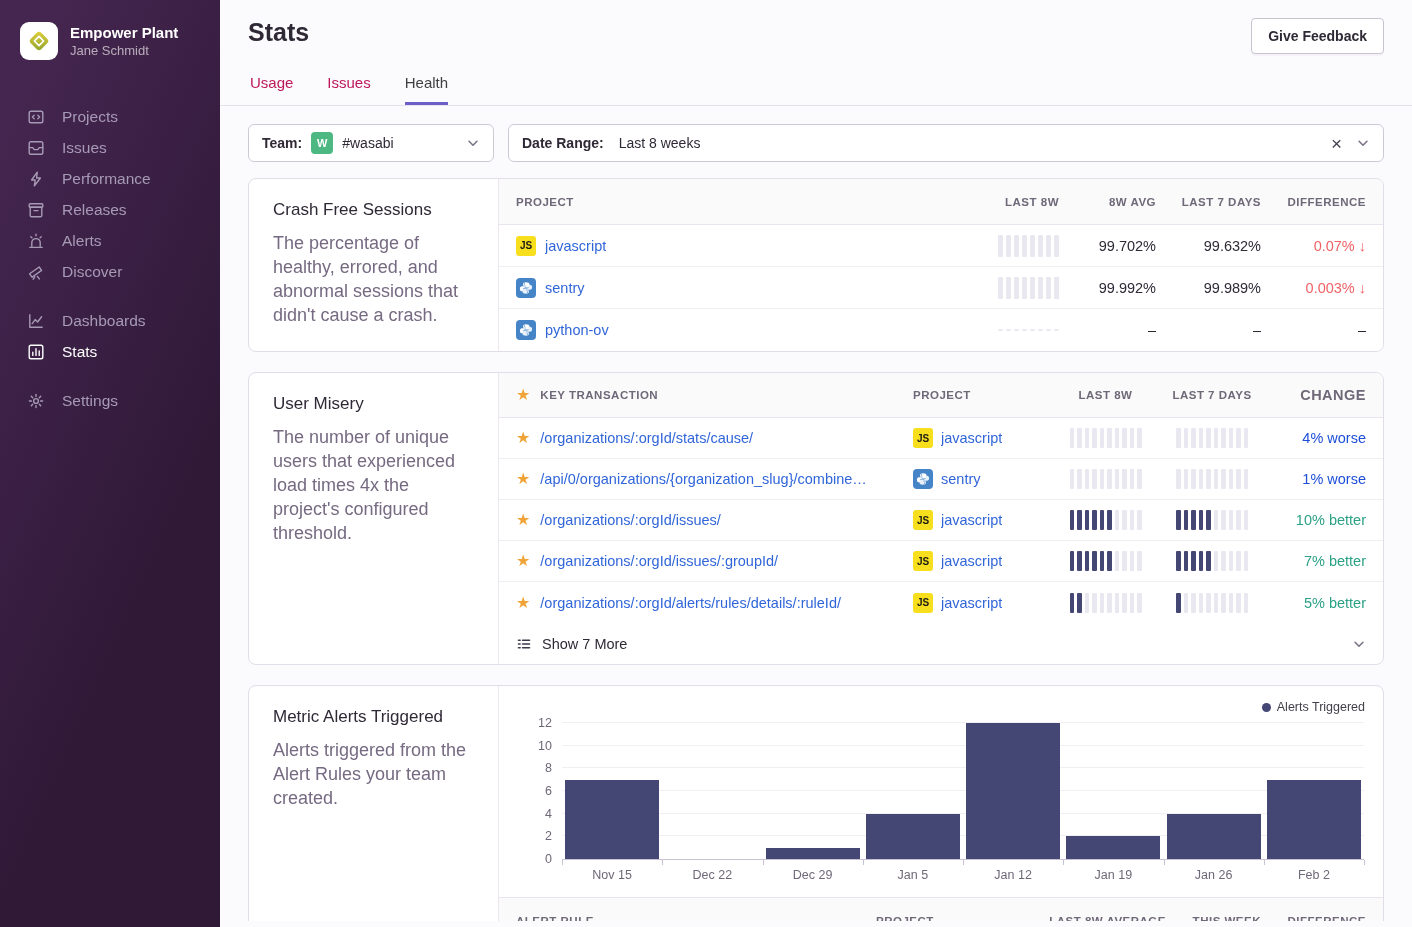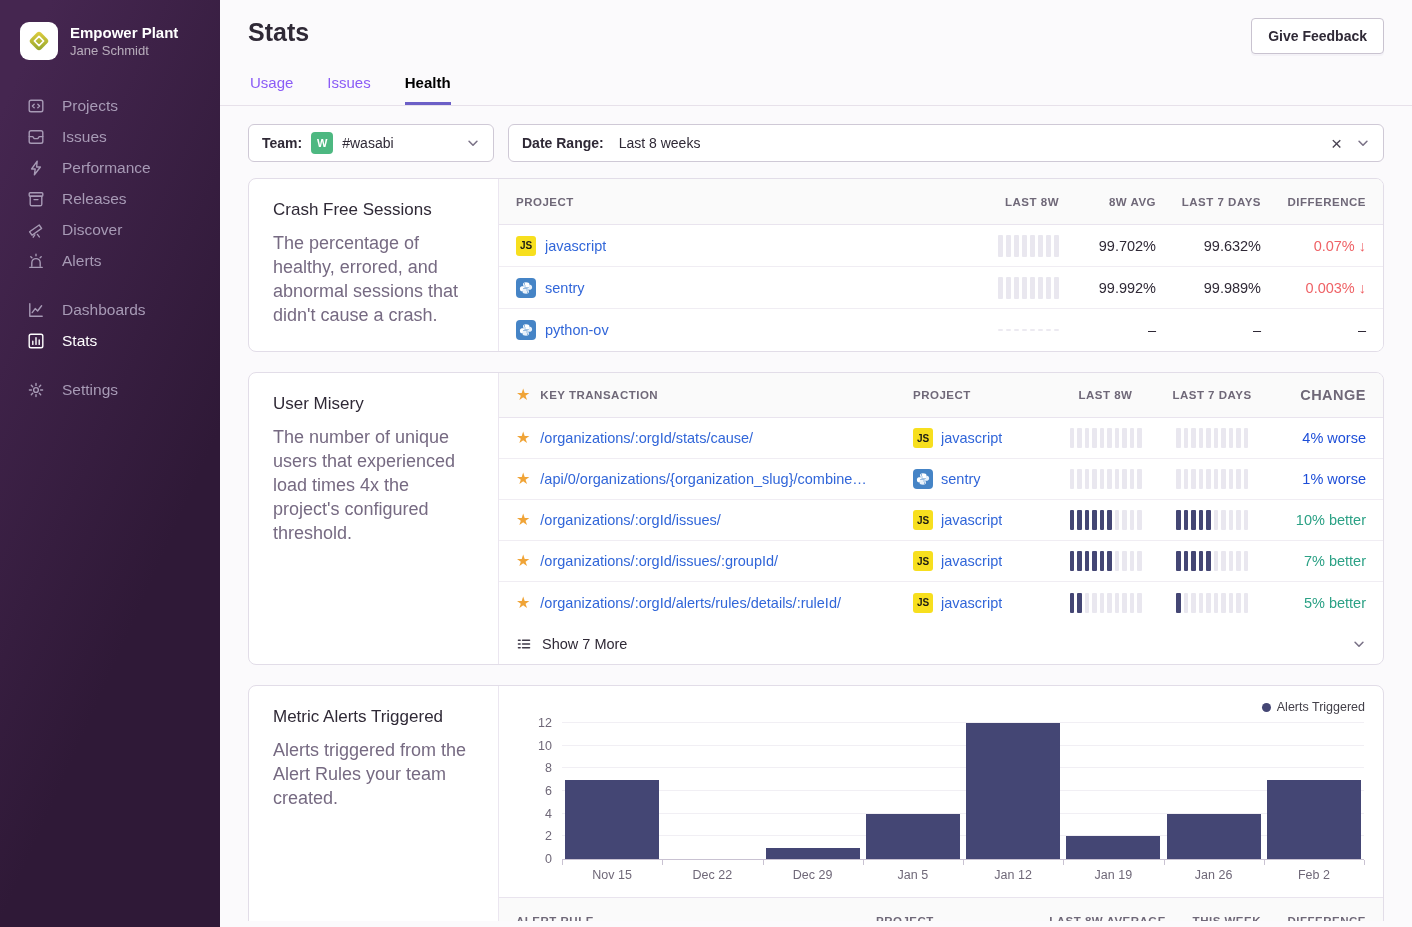--- a/index.html
+++ b/index.html
@@ -7,42 +7,42 @@
   body {
     font-family: "Liberation Sans", "DejaVu Sans", sans-serif;
     display:flex; background:#fbfafc; color:#2f2936; font-size:14px;
   }
   
   .sidebar {
     width:220px; flex:0 0 220px; height:100%;
     background:linear-gradient(294deg,#2f1937 35%,#452650 92%);
     padding:22px 0 0 0; color:#fff;
   }
-  .org { display:flex; align-items:center; gap:12px; padding:0 20px; margin-bottom:30px; cursor:pointer; }
+  .org { display:flex; align-items:center; gap:12px; padding:0 20px; margin-bottom:41px; cursor:pointer; }
   .logo-tile { width:38px; height:38px; background:#fff; border-radius:9px; display:flex; align-items:center; justify-content:center; flex:0 0 38px; }
   .org-name { font-size:15px; font-weight:bold; line-height:18px; }
   .user-name { font-size:13px; color:rgba(255,255,255,.62); line-height:17px; }
   .nav { display:flex; flex-direction:column; }
   .nav.gap { margin-top:18px; }
   .nav-item { display:flex; align-items:center; gap:17px; height:31px; padding:0 20px 0 27px;
     color:#a79ab5; font-size:15.5px; cursor:pointer; }
   .nav-item.active { color:#fff; }
   .nav-item .nicon { width:18px; height:18px; display:flex; }
   .nav-item .nicon svg { stroke:currentColor; fill:none; stroke-width:1.4; stroke-linecap:round; stroke-linejoin:round; }
   
   .main { flex:1; display:flex; flex-direction:column; min-width:0; }
   .page-header { padding:18px 28px 0 28px; border-bottom:1px solid #e7e1ea; background:#fbfafc; }
   .title-row { display:flex; justify-content:space-between; align-items:flex-start; }
   .page-title { font-size:25px; font-weight:bold; color:#2f2936; }
   .feedback-btn { background:#fff; border:1px solid #c9c3d0; border-radius:4px; padding:9px 16px;
     font-size:14px; font-weight:bold; color:#2f2936; cursor:pointer; box-shadow:0 2px 0 rgba(45,0,85,.03);
     font-family:inherit; }
   .tabs { display:flex; gap:34px; margin-top:20px; padding:0 2px; }
-  .tab { font-size:15px; color:#8b5cf6; padding-bottom:11px; border-bottom:3px solid transparent; cursor:pointer; }
-  .tab.active { color:#000000; border-bottom-color:#6c5fc7; font-weight:bold; }
+  .tab { font-size:15px; color:#be185d; padding-bottom:11px; border-bottom:3px solid transparent; cursor:pointer; }
+  .tab.active { color:#404040; border-bottom-color:#6c5fc7; font-weight:normal; }
   .scroll { padding:18px 28px 0 28px; height:815px; overflow:hidden; }
   
   .filters { display:flex; gap:14px; margin-bottom:16px; }
   .select-box { background:#fff; border:1px solid #cfc9d6; border-radius:6px; height:38px;
     display:flex; align-items:center; padding:0 13px; gap:9px; cursor:pointer; }
   .team-select { width:246px; }
   .date-select { flex:1; }
   .sel-label { font-weight:bold; font-size:14px; color:#2f2936; }
   .sel-value { font-size:14px; color:#2f2936; }
   .team-chip { width:22px; height:22px; border-radius:4px; background:#4db881; color:#fff;
@@ -176,35 +176,35 @@
             <rect x="2.2" y="2.8" width="13.6" height="3.4" rx="1"></rect>
             <path d="M3.2 6.2h11.6v8a1.6 1.6 0 01-1.6 1.6H4.8a1.6 1.6 0 01-1.6-1.6z"></path>
             <path d="M7 9.6h4"></path>
           </svg>
         </span>
         <span>Releases</span>
       </div>
       <div class="nav-item">
         <span class="nicon">
           <svg width="18" height="18" viewBox="0 0 18 18">
-            <path d="M2.6 10.8L12.2 4l2.4 3.4-9.6 6.8z"></path>
-            <path d="M7.8 13.8l-1.6 2.4M10.4 13.4l1.9 2.5"></path>
-          </svg>
-        </span>
-        <span>Discover</span>
-      </div>
-      <div class="nav-item">
-        <span class="nicon">
-          <svg width="18" height="18" viewBox="0 0 18 18">
             <path d="M4.8 14.3v-3.5a4.2 4.2 0 018.4 0v3.5"></path>
             <path d="M2.8 15.4h12.4"></path>
             <path d="M9 2.2v1.6M3.8 4.8l1.1 1M14.2 4.8l-1.1 1"></path>
           </svg>
         </span>
         <span>Alerts</span>
+      </div>
+      <div class="nav-item">
+        <span class="nicon">
+          <svg width="18" height="18" viewBox="0 0 18 18">
+            <path d="M2.6 10.8L12.2 4l2.4 3.4-9.6 6.8z"></path>
+            <path d="M7.8 13.8l-1.6 2.4M10.4 13.4l1.9 2.5"></path>
+          </svg>
+        </span>
+        <span>Discover</span>
       </div>
     </nav>
   <nav class="nav gap" id="nav-secondary">
       <div class="nav-item">
         <span class="nicon">
           <svg width="18" height="18" viewBox="0 0 18 18">
             <path d="M2.8 2.8v12.4h12.4"></path>
             <path d="M5.2 11.6l3-4 2.4 2.4 4-5.2"></path>
           </svg>
         </span>

